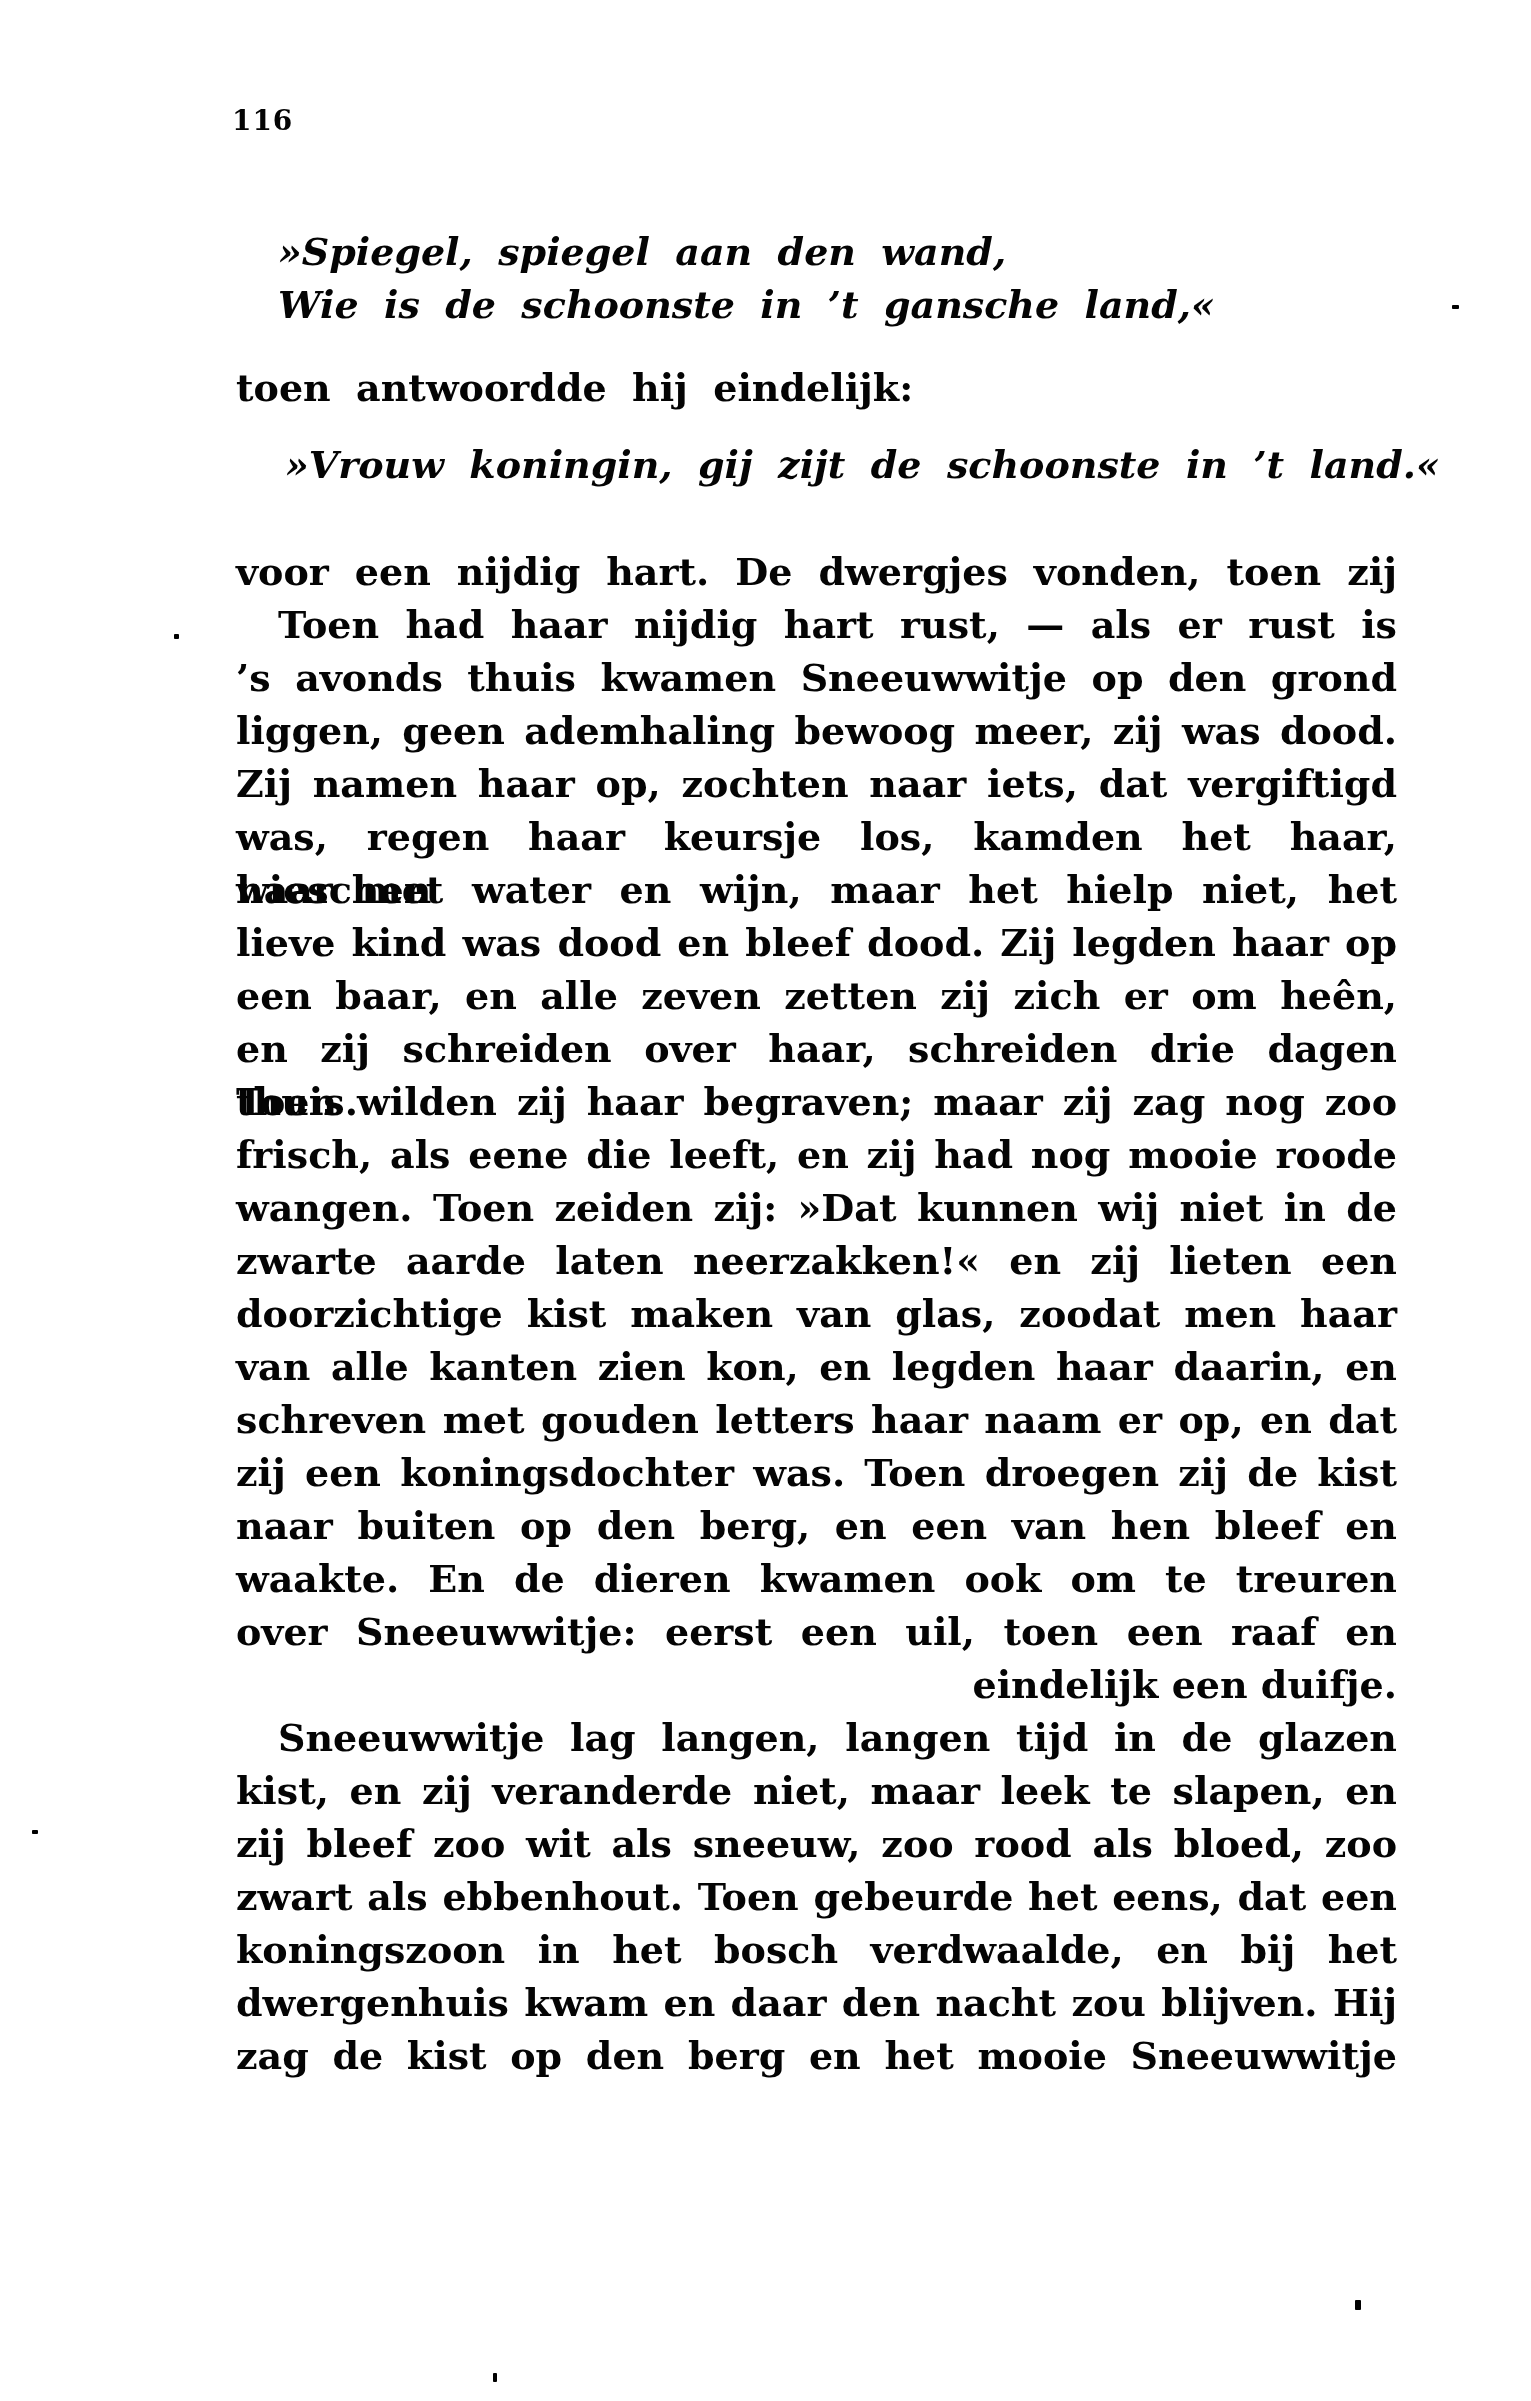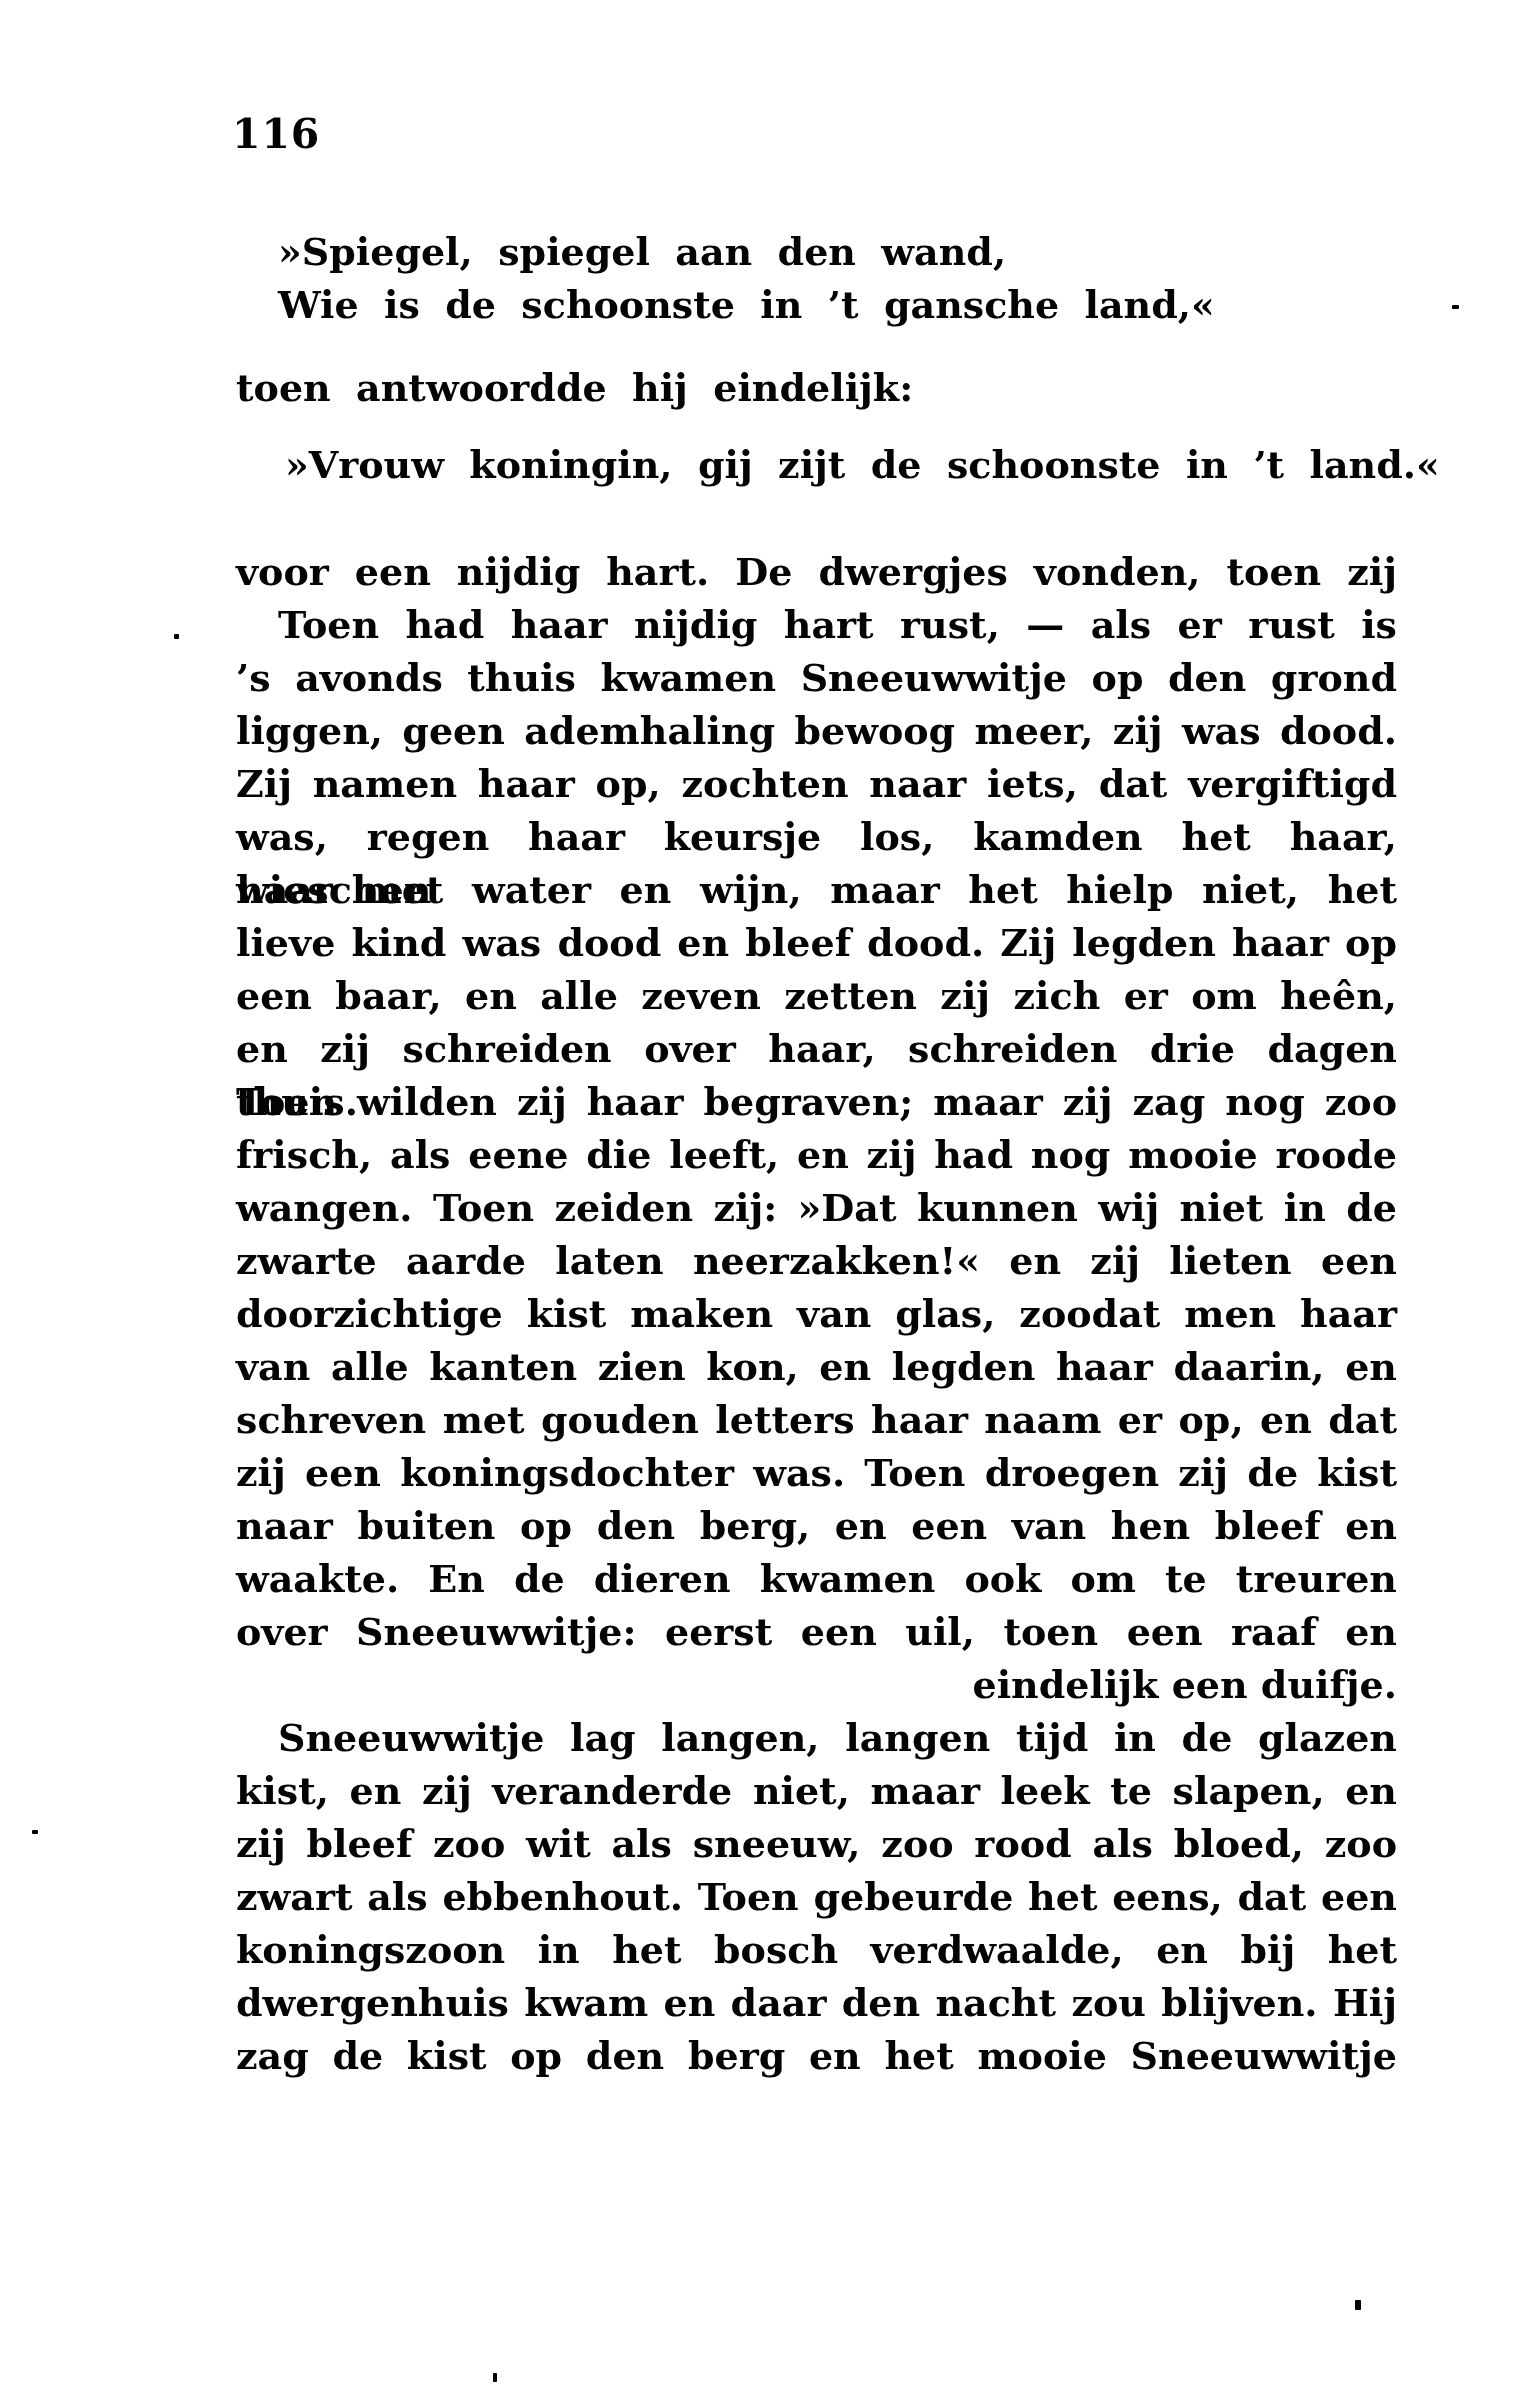--- a/index.html
+++ b/index.html
@@ -13,22 +13,22 @@
     height: 2401px;
     background: #ffffff;
     overflow: hidden;
     font-family: "DejaVu Serif", "Liberation Serif", serif;
     font-weight: 700;
     color: #040404;
   }
   .page-number {
     position: absolute;
     left: 232px;
-    top: 110px;
-    font-size: 41px;
+    top: 104px;
+    font-size: 28px;
     letter-spacing: 0.9px;
     white-space: nowrap;
   }
   .verse {
     position: absolute;
   }
   .verse1 { left: 278px; top: 225px; }
   .verse2 { left: 285px; top: 438px; }
   .interlude {
     position: absolute;
@@ -37,20 +37,21 @@
     font-size: 38px;
     line-height: 53px;
     word-spacing: 0.32em;
     white-space: nowrap;
   }
   .vline {
     font-size: 38px;
     line-height: 53px;
     word-spacing: 0.32em;
     white-space: nowrap;
+    font-style: italic;
   }
   .body-text {
     position: absolute;
     left: 236px;
     top: 545px;
     width: 1161px;
     font-size: 38px;
     line-height: 53px;
   }
   .bline {

